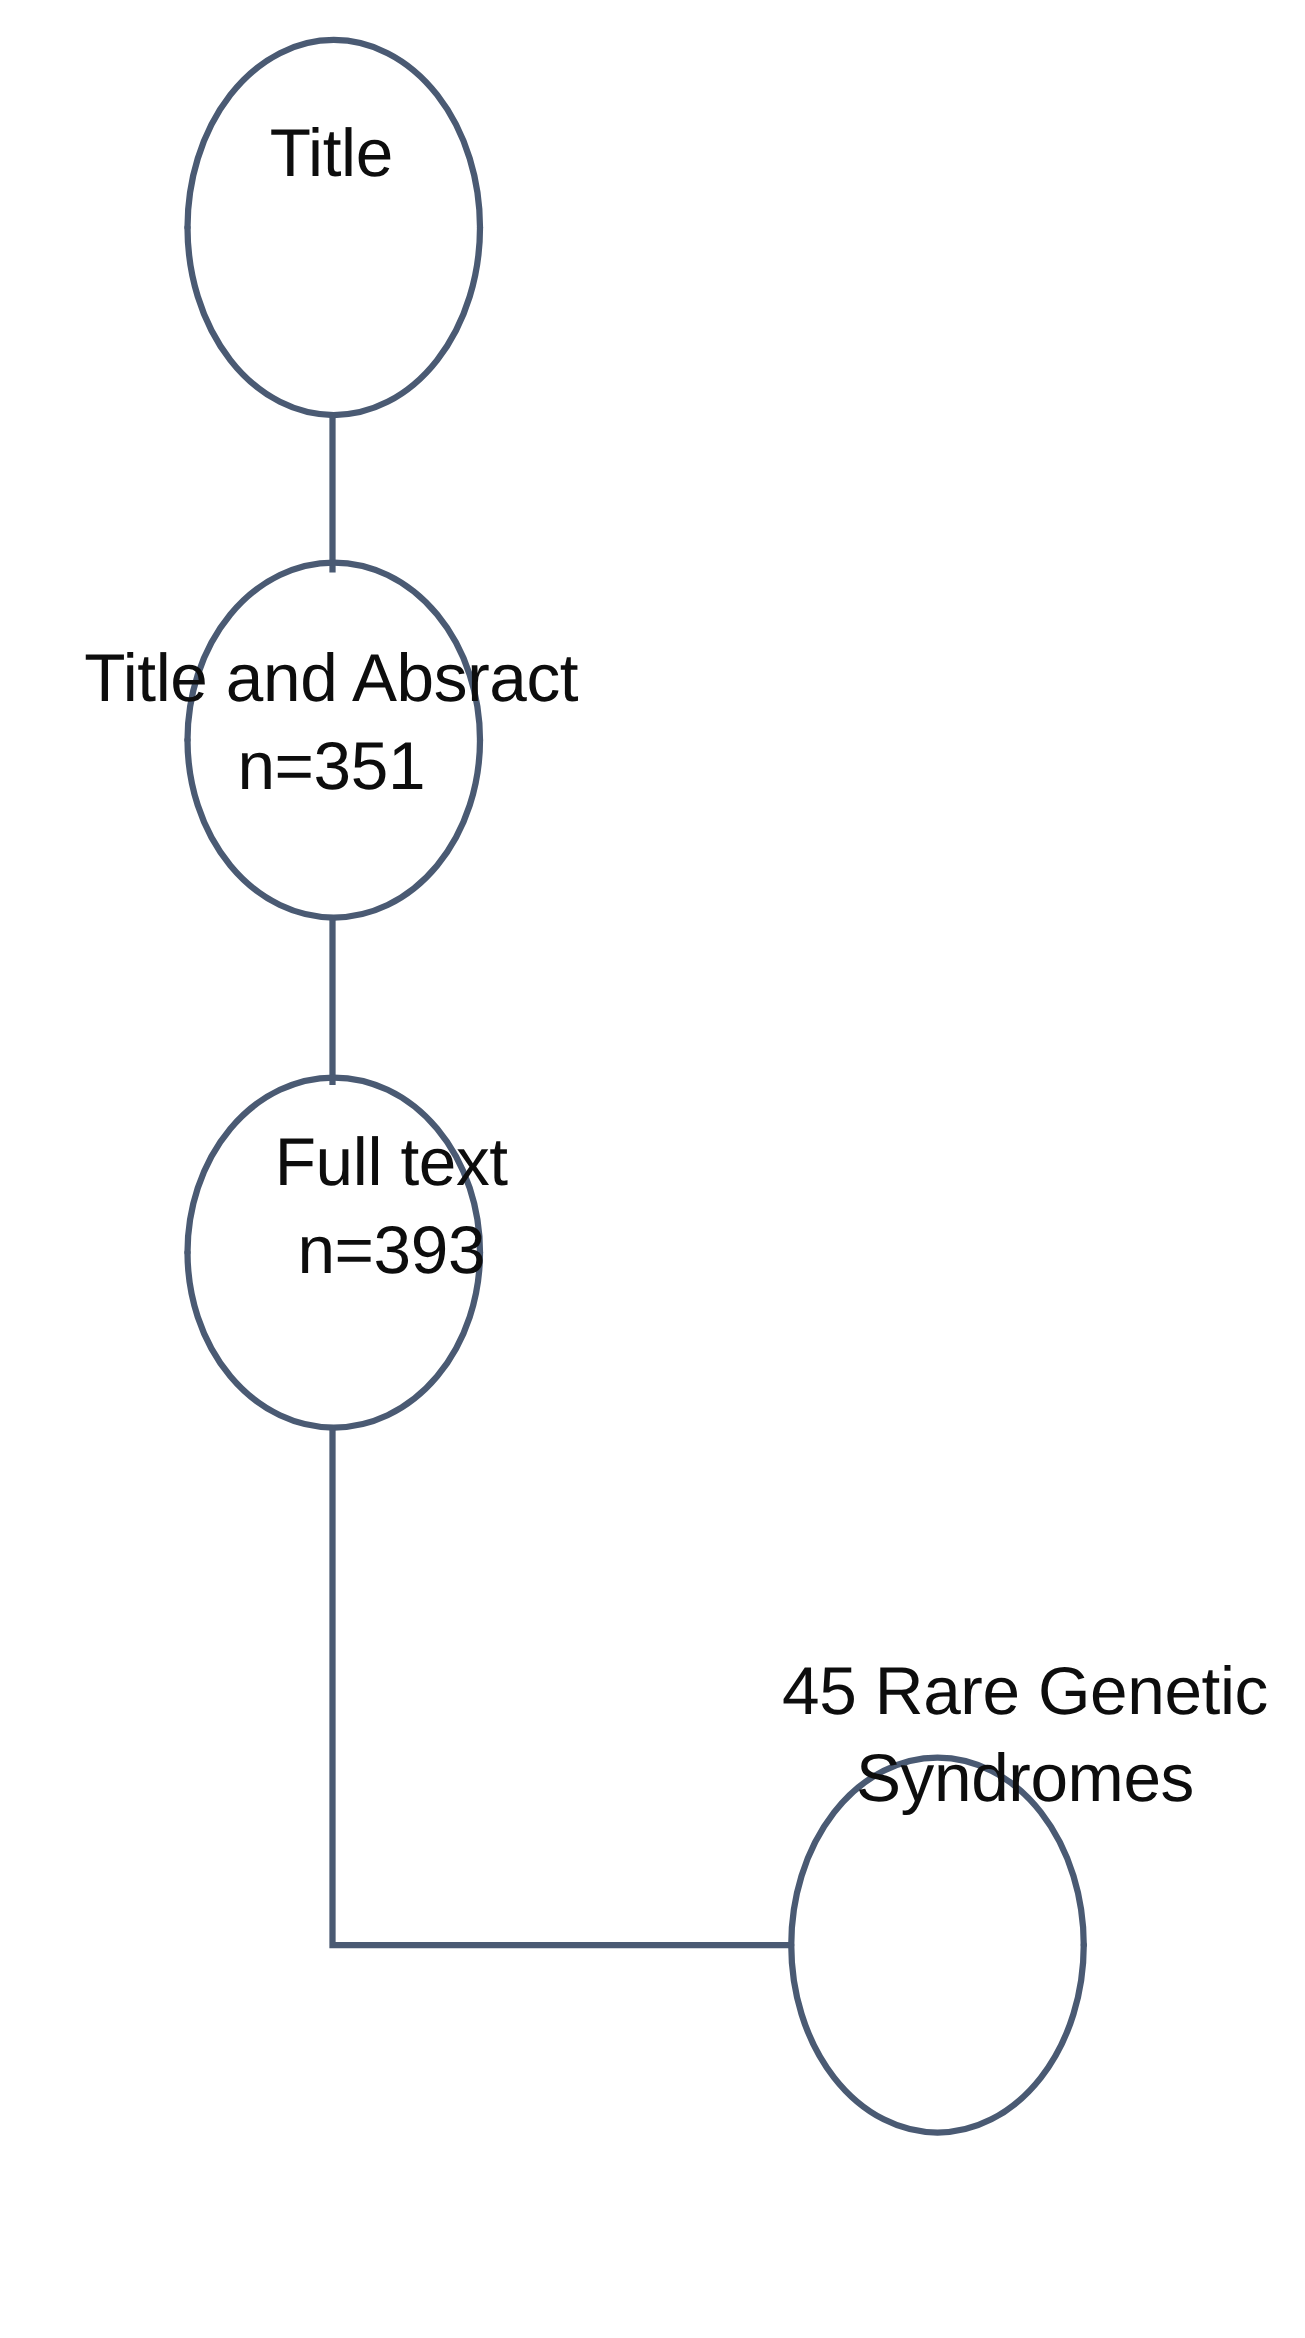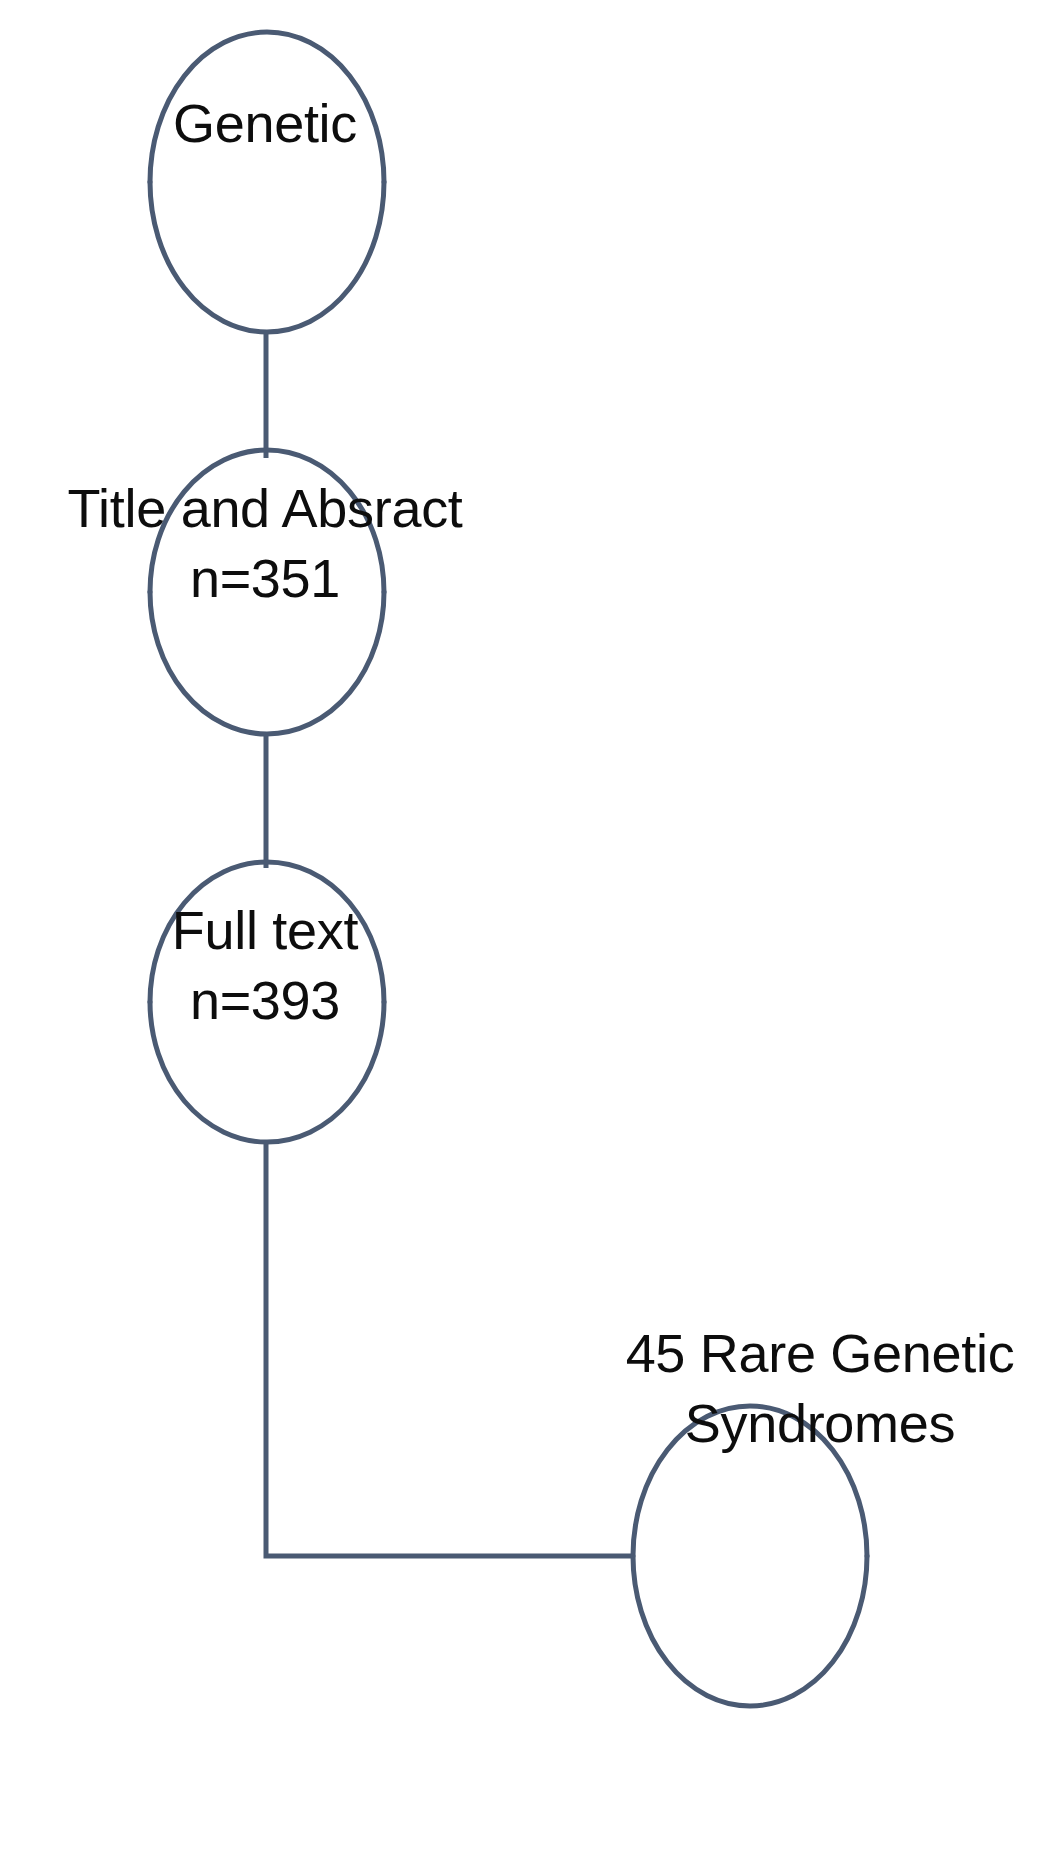--- a/index.html
+++ b/index.html
@@ -39,28 +39,29 @@
 
   
   #label-node-1 {
     left: 0px;
     top: 88px;
     width: 530px;
   }
   
   #label-node-2 {
     left: 0px;
-    top: 473px;
+    top: 508px;
     width: 530px;
   }
   
   #label-node-3 {
     left: 0px;
     top: 895px;
     width: 530px;
+    padding-left: 48px;
   }
   
   #label-node-4 {
     left: 540px;
     top: 1318px;
     width: 560px;
     white-space: normal;
   }
 </style>
 </head>
@@ -91,21 +92,21 @@
 
     <path d="M 266 1142 L 266 1556 L 633 1556" fill="none" stroke="#4a5a73" stroke-width="5" stroke-linecap="butt" stroke-linejoin="miter"></path>
 
     <g>
       <path d="M 633 1556 A 117 150 0 0 1 867 1556" fill="none" stroke="#4a5a73" stroke-width="5" stroke-linecap="round"></path>
       <path d="M 633 1556 A 117 150 0 0 0 867 1556" fill="none" stroke="#4a5a73" stroke-width="5" stroke-linecap="round"></path>
     </g>
   </svg>
 
   <div class="node-label" id="label-node-1">
-    <span>Genetic</span>
+    <span>Title</span>
   </div>
 
   <div class="node-label" id="label-node-2">
     <span>Title and Absract</span>
     <span class="line2">n=351</span>
   </div>
 
   <div class="node-label" id="label-node-3">
     <span>Full text</span>
     <span class="line2">n=393</span>

